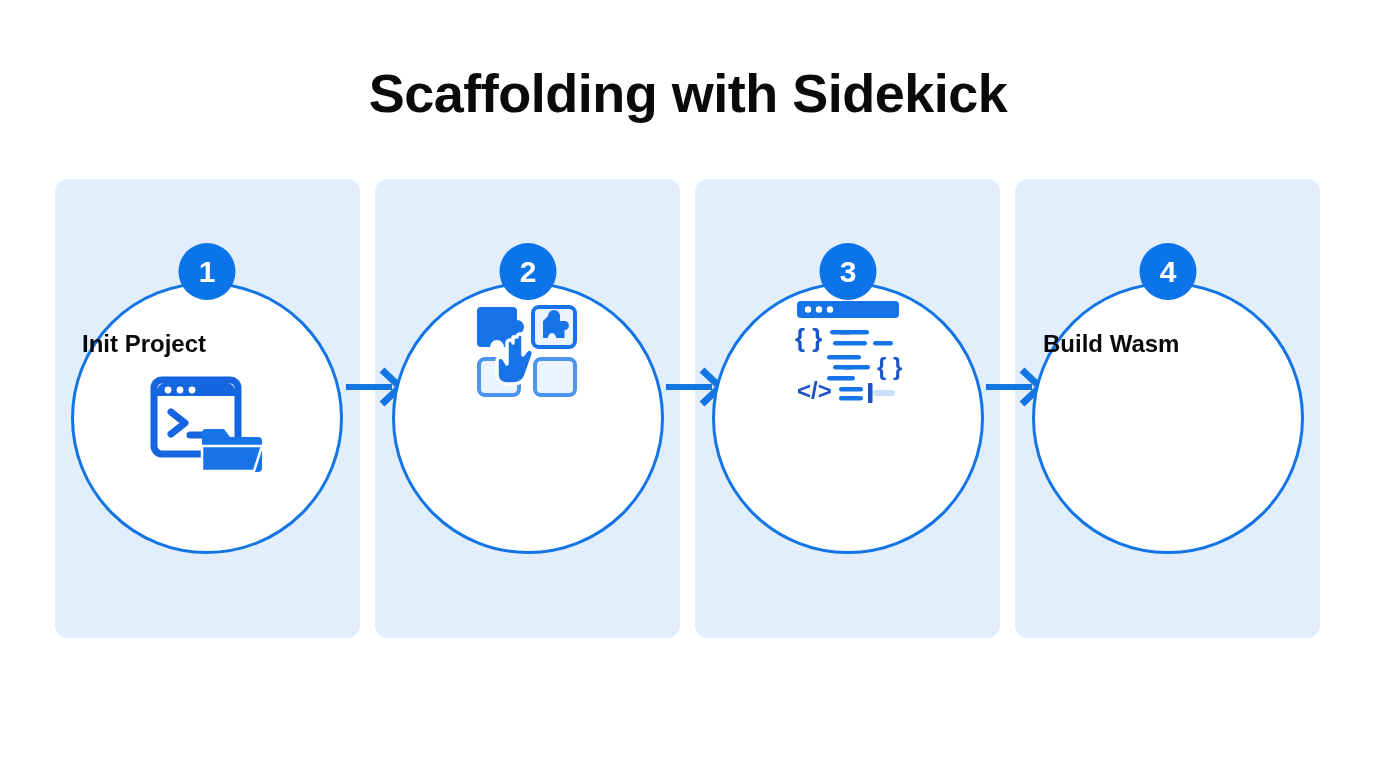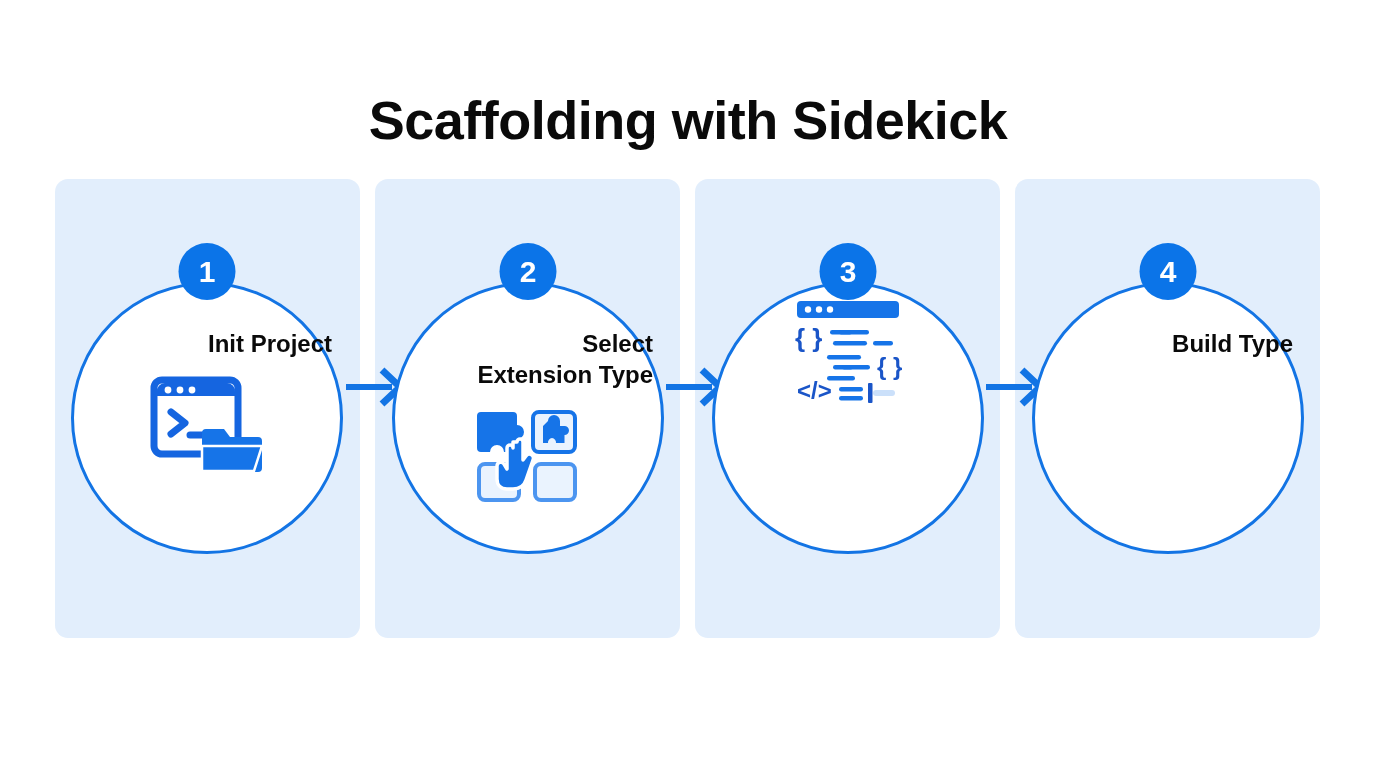--- a/index.html
+++ b/index.html
@@ -24,21 +24,20 @@
     position: absolute;
     top: 62px;
     left: 0;
     width: 1376px;
     text-align: center;
     font-size: 54px;
     font-weight: 700;
     letter-spacing: -0.5px;
     color: #0a0a0a;
     font-family: "Liberation Sans", sans-serif;
-    margin-top: 27px;
   }
 
   
   #flow {
     position: absolute;
     top: 179px;
     left: 55px;
     width: 1268px;
     height: 459px;
   }
@@ -89,21 +88,21 @@
     font-weight: 700;
     display: flex;
     align-items: center;
     justify-content: center;
     line-height: 1;
   }
 
   .node-label {
     margin-top: 44px;
     width: 250px;
-    text-align: right;
+    text-align: left;
     font-size: 24px;
     font-weight: 700;
     color: #0a0a0a;
     line-height: 1.28;
     white-space: pre-line;
   }
 
   .node-icon {
     margin-top: 10px;
     width: 120px;
@@ -179,22 +178,20 @@
           <path d="M41 61 H57" fill="none" stroke="#1565E0" stroke-width="7" stroke-linecap="round"></path>
 
           <path d="M57 55 H75 L81 63 H109 A4 4 0 0 1 113 67 V94 A4 4 0 0 1 109 98 H57 A4 4 0 0 1 53 94 V59 A4 4 0 0 1 57 55 Z" fill="#1674E8"></path>
           <path d="M53 72 H113 L105 97 H53 Z" fill="#1674E8" stroke="#ffffff" stroke-width="2.5"></path>
         </svg>
       </div>
     </div>
 
     <div class="node n1">
       <div class="badge">2</div>
-      <div class="node-label">Select
-Extension Type</div>
       <div class="node-icon">
         <svg width="110" height="96" viewBox="0 0 110 96">
 
           <path d="M8 4 H40 A4 4 0 0 1 44 8 V17 A7 7 0 1 1 44 31 V40 A4 4 0 0 1 40 44 H31 A7 7 0 1 0 17 44 H8 A4 4 0 0 1 4 40 V8 A4 4 0 0 1 8 4 Z" fill="#1674E8"></path>
 
           <rect x="60" y="4" width="42" height="40" rx="6" fill="#EAF3FE" stroke="#1674E8" stroke-width="4"></rect>
           <path d="M75 13 A4.5 4.5 0 0 1 87 13 V18 H91.5 A4 4 0 0 1 91.5 27 V35 H83 A4.5 4.5 0 0 0 79 30 A4.5 4.5 0 0 0 75 35 H70 V18 Z" fill="#1674E8"></path>
 
           <rect x="6" y="56" width="40" height="36" rx="6" fill="#EAF3FE" stroke="#4C95F0" stroke-width="4"></rect>
 
@@ -235,17 +232,17 @@
           <rect x="50" y="99" width="24" height="4.5" rx="2.2" fill="#1674E8"></rect>
 
           <rect x="79" y="86" width="4.5" height="20" rx="1" fill="#1A55C8"></rect>
           <rect x="84" y="93" width="22" height="6" rx="3" fill="#CBE0FA"></rect>
         </svg>
       </div>
     </div>
 
     <div class="node n3">
       <div class="badge">4</div>
-      <div class="node-label">Build Type</div>
+      <div class="node-label">Build Wasm</div>
     </div>
 
   </div>
 </div>
 
 </body></html>

